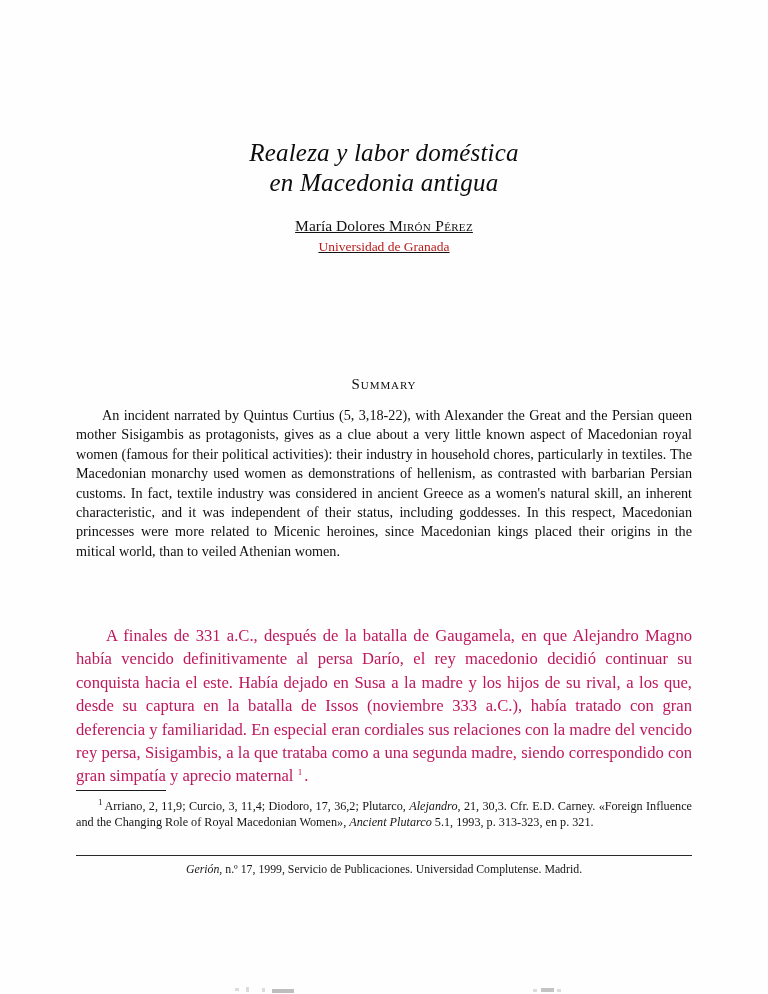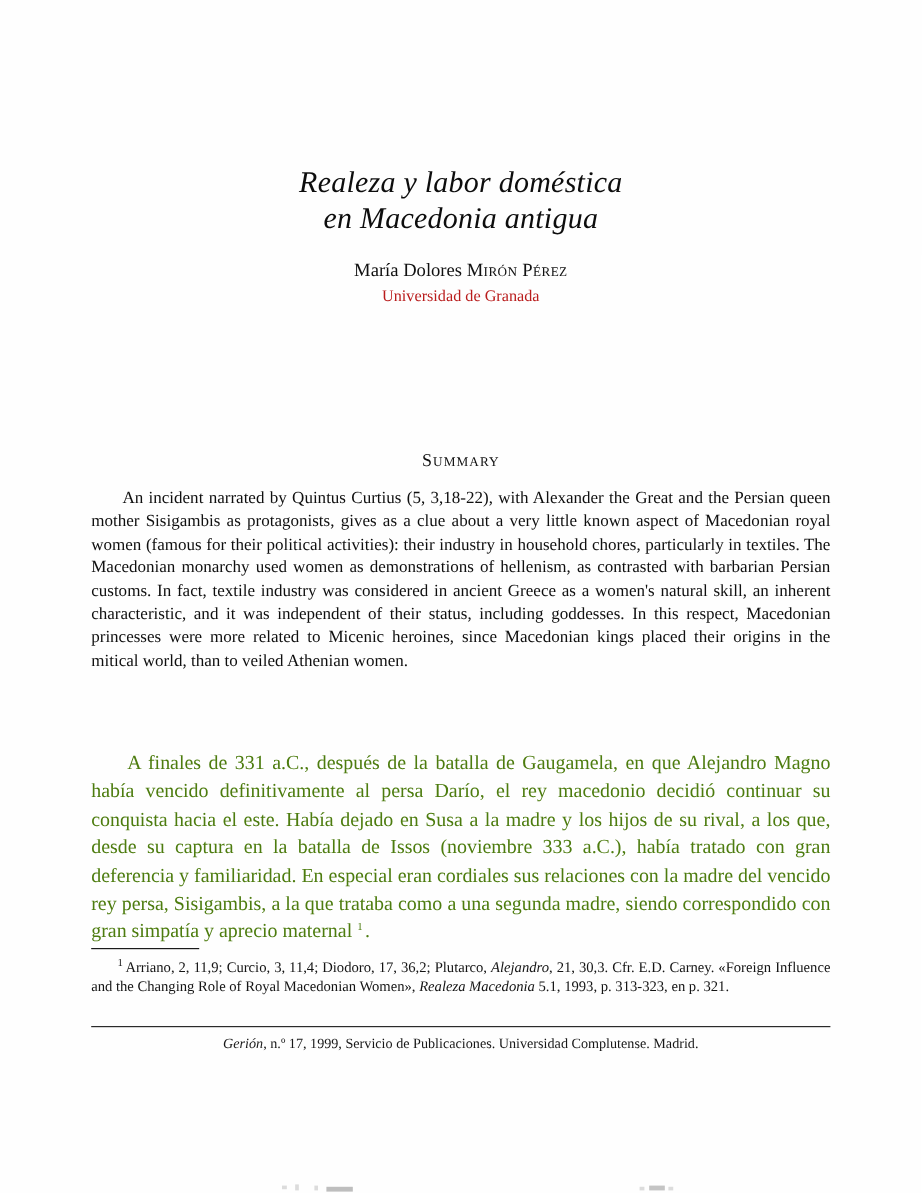--- a/index.html
+++ b/index.html
@@ -35,21 +35,21 @@
   .title-block { top: 138px; text-align: center; }
   .title-line {
     font-style: italic;
     font-size: 25px;
     line-height: 30px;
     letter-spacing: 0.2px;
     color: #0d0d0d;
   }
 
   
-  .author-block { top: 216px; text-align: center; }
+  .author-block { top: 216px; text-align: center; text-decoration: underline; }
   .author-name {
     font-size: 15.5px;
     line-height: 20px;
     color: #111;
   }
   .smallcaps {
     font-variant: small-caps;
     letter-spacing: 0.3px;
   }
   .affiliation {
@@ -79,21 +79,21 @@
     hyphens: manual;
   }
   .summary-body p { margin: 0; text-indent: 26px; }
 
   
   .main-body {
     top: 624px;
     text-align: justify;
     font-size: 16.6px;
     line-height: 23.4px;
-    color: #4d7c0f;
+    color: #be185d;
   }
   .main-body p { margin: 0; text-indent: 30px; }
 
   
   .footnote-rule {
     position: absolute;
     left: 76px;
     top: 790px;
     width: 90px;
     height: 0;
@@ -167,21 +167,21 @@
     <p>An incident narrated by Quintus Curtius (5, 3,18-22), with Alexander the Great and the Persian queen mother Sisigambis as protagonists, gives as a clue about a very little known aspect of Macedonian royal women (famous for their political activities): their industry in household chores, particularly in textiles. The Macedonian monarchy used women as demonstrations of hellenism, as contrasted with barbarian Persian customs. In fact, textile industry was considered in ancient Greece as a women's natural skill, an inherent characteristic, and it was independent of their status, including goddesses. In this respect, Macedonian princesses were more related to Micenic heroines, since Macedonian kings placed their origins in the mitical world, than to veiled Athenian women.</p>
   </div>
 
   <div class="col main-body">
     <p><span>A finales de 331 a.C., después de la batalla de Gaugamela, en que Alejandro Magno había vencido definitivamente al persa Darío, el rey macedonio decidió continuar su conquista hacia el este. Había dejado en Susa a la madre y los hijos de su rival, a los que, desde su captura en la batalla de Issos (noviembre 333 a.C.), había tratado con gran deferencia y familiaridad. En especial eran cordiales sus relaciones con la madre del vencido rey persa, Sisigambis, a la que trataba como a una segunda madre, siendo correspondido con gran simpatía y aprecio maternal </span><span class="fn-marker">1</span><span>.</span></p>
   </div>
 
   <div class="footnote-rule"></div>
 
   <div class="col footnote-body">
-    <p><span class="fn-marker">1</span><span>Arriano, 2, 11,9; Curcio, 3, 11,4; Diodoro, 17, 36,2; Plutarco, </span><span class="it">Alejandro</span><span>, 21, 30,3. Cfr. E.D. Carney. «Foreign Influence and the Changing Role of Royal Macedonian Women», </span><span class="it">Realeza Macedonia</span><span> 5.1, 1993, p. 313-323, en p. 321.</span></p>
+    <p><span class="fn-marker">1</span><span>Arriano, 2, 11,9; Curcio, 3, 11,4; Diodoro, 17, 36,2; Plutarco, </span><span class="it">Alejandro</span><span>, 21, 30,3. Cfr. E.D. Carney. «Foreign Influence and the Changing Role of Royal Macedonian Women», </span><span class="it">Ancient Plutarco</span><span> 5.1, 1993, p. 313-323, en p. 321.</span></p>
   </div>
 
   <div class="footer-rule"></div>
 
   <div class="col footer-line"><span class="it">Gerión</span><span>, n.º 17, 1999, Servicio de Publicaciones. Universidad Complutense. Madrid.</span></div>
 
   <div class="artifact a1"></div>
   <div class="artifact a2"></div>
   <div class="artifact a3"></div>
   <div class="artifact a4"></div>

